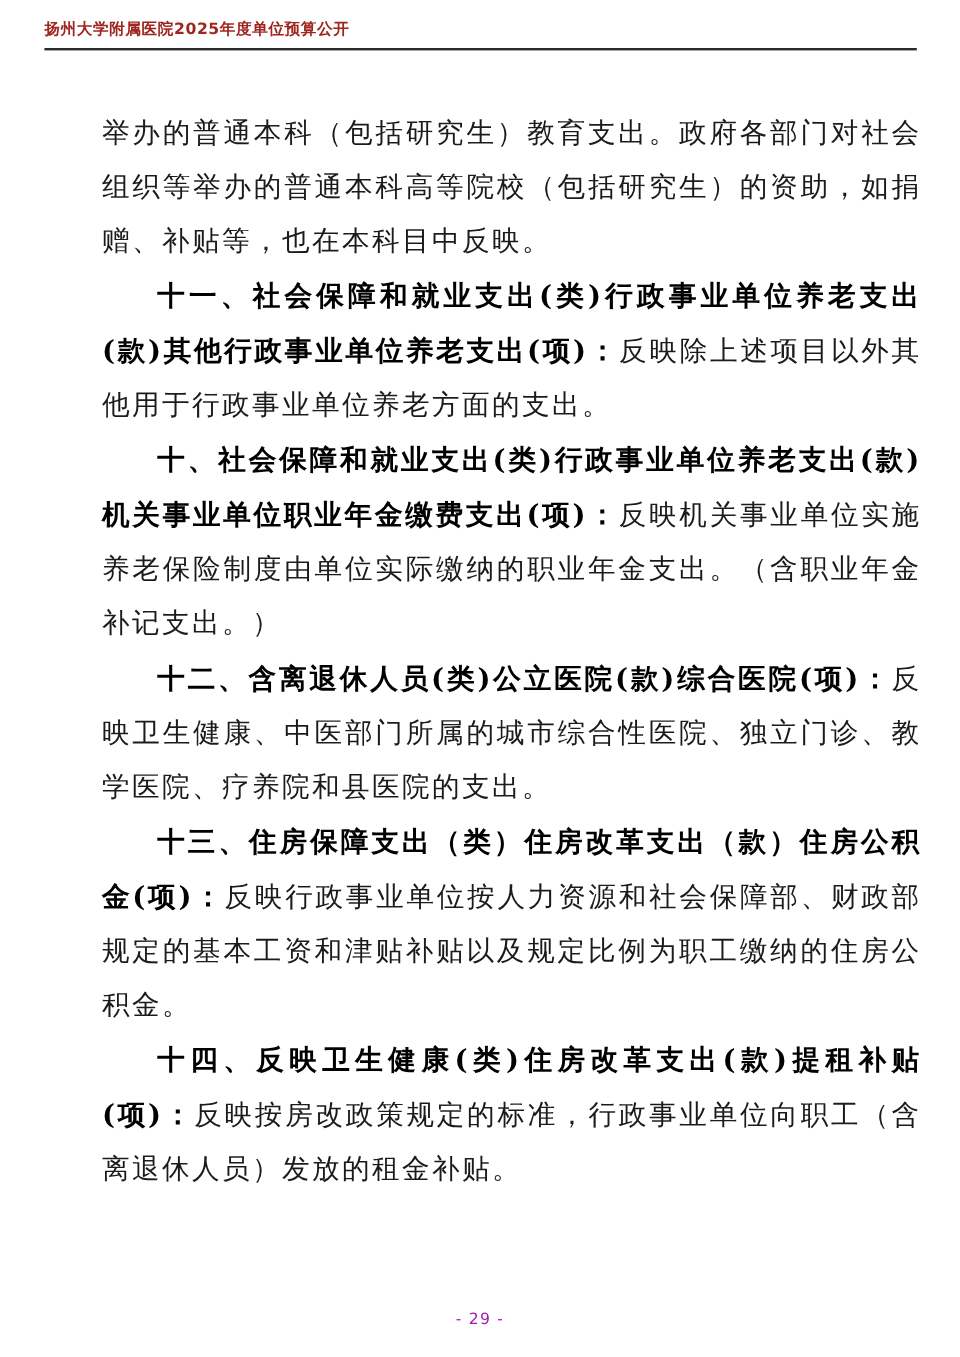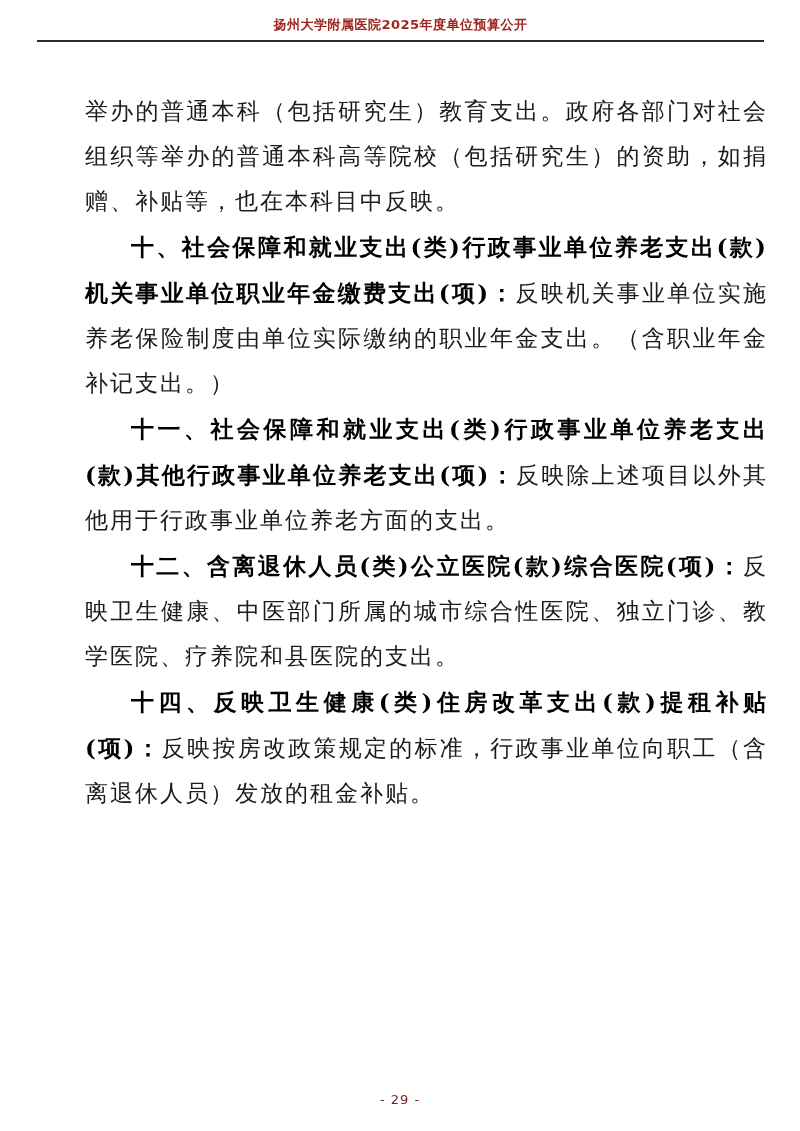--- a/index.html
+++ b/index.html
@@ -26,21 +26,20 @@
     right: 36px;
   }
   .header-title {
     padding-top: 17px;
     font-family: "DejaVu Sans", sans-serif;
     font-weight: bold;
     font-size: 13px;
     line-height: 16px;
     color: var(--header-color);
     letter-spacing: 0.5px;
-    text-align: center;
   }
   .header-rule {
     margin-top: 7px;
     border: none;
     border-bottom: 2px solid var(--rule-color);
     height: 0;
   }
   .doc-body {
     position: absolute;
     top: 88px;
@@ -60,45 +59,46 @@
     color: var(--lead-color);
   }
   .page-footer {
     position: absolute;
     left: 0;
     right: 0;
     bottom: 24px;
     text-align: center;
     font-family: "DejaVu Sans", sans-serif;
     font-size: 13px;
-    color: #7f1d1d;
+    color: #a21caf;
     letter-spacing: 1px;
   }
 </style>
 </head>
 <body>
 
 <div class="page">
 
   <header class="page-header">
     <div class="header-title">扬州大学附属医院2025年度单位预算公开</div>
     <div class="header-rule"></div>
   </header>
 
   <main class="doc-body">
 
     <p class="para"><span class="lead"></span><span>举办的普通本科（包括研究生）教育支出。政府各部门对社会组织等举办的普通本科高等院校（包括研究生）的资助，如捐赠、补贴等，也在本科目中反映。</span></p>
 
 
+    <p class="para indent"><span class="lead">十一、社会保障和就业支出(类)行政事业单位养老支出(款)其他行政事业单位养老支出(项)：</span><span>反映除上述项目以外其他用于行政事业单位养老方面的支出。</span></p>
+
     <p class="para indent"><span class="lead">十、社会保障和就业支出(类)行政事业单位养老支出(款)机关事业单位职业年金缴费支出(项)：</span><span>反映机关事业单位实施养老保险制度由单位实际缴纳的职业年金支出。（含职业年金补记支出。）</span></p>
-
-    <p class="para indent"><span class="lead">十一、社会保障和就业支出(类)行政事业单位养老支出(款)其他行政事业单位养老支出(项)：</span><span>反映除上述项目以外其他用于行政事业单位养老方面的支出。</span></p>
 
     <p class="para indent"><span class="lead">十二、含离退休人员(类)公立医院(款)综合医院(项)：</span><span>反映卫生健康、中医部门所属的城市综合性医院、独立门诊、教学医院、疗养院和县医院的支出。</span></p>
 
+    <p class="para indent"><span class="lead">十三、住房保障支出（类）住房改革支出（款）住房公积金(项)：</span><span>反映行政事业单位按人力资源和社会保障部、财政部规定的基本工资和津贴补贴以及规定比例为职工缴纳的住房公积金。</span></p>
 
     <p class="para indent"><span class="lead">十四、反映卫生健康(类)住房改革支出(款)提租补贴(项)：</span><span>反映按房改政策规定的标准，行政事业单位向职工（含离退休人员）发放的租金补贴。</span></p>
 
   </main>
 
   <footer class="page-footer">
     <span>- 29 -</span>
   </footer>
 
 </div>

